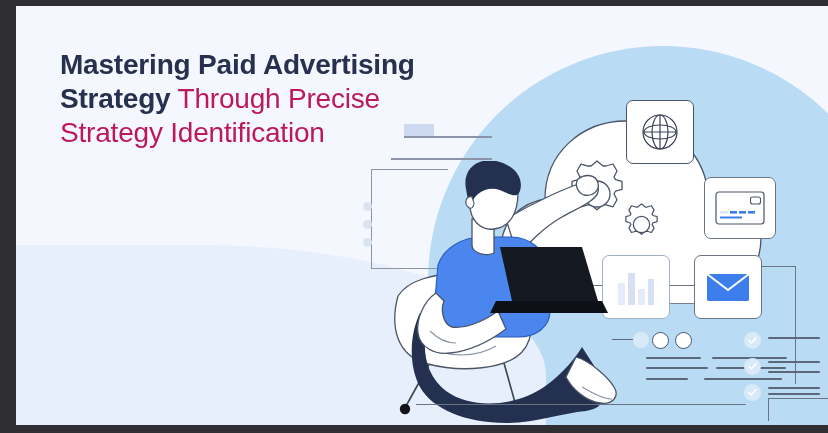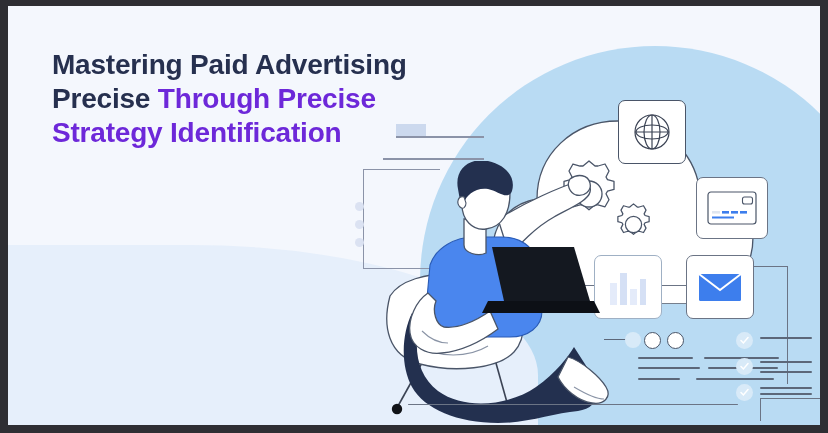--- a/index.html
+++ b/index.html
@@ -3,21 +3,21 @@
 <meta charset="utf-8">
 <style>
   html,body{margin:0;padding:0;background:#2e2e33;}
   body{font-family:"Liberation Sans","DejaVu Sans",sans-serif;}
 
   .frame{
     position:relative;
     width:828px;height:433px;
     box-sizing:border-box;
     background:#2e2e33;
-    padding:6px 8px 8px 8px;
+    padding:6px 8px 8px 16px;
     overflow:hidden;
   }
   .canvas{
     position:relative;
     width:812px;height:419px;
     overflow:hidden;
     background:#eaf1fc;
   }
 
   
@@ -52,21 +52,21 @@
   
   .title{
     position:absolute;left:44px;top:42px;
     width:430px;
     font-size:28px;line-height:1.22;
     font-weight:700;letter-spacing:-0.2px;
     color:#6d7278;
     z-index:30;
   }
   .title .hl{color:#26304f;font-weight:700;}
-  .title .soft{color:#6d28d9;font-weight:700;}
+  .title .soft{color:#be185d;font-weight:400;}
 
   
   .ul1{position:absolute;left:388px;top:130px;width:88px;height:1.5px;background:#8b93a8;z-index:29;}
   .ul2{position:absolute;left:375px;top:152px;width:101px;height:1.5px;background:#8b93a8;z-index:29;}
   .hlbox{position:absolute;left:388px;top:118px;width:30px;height:14px;background:#ccd9ee;z-index:28;}
 
   
   .bracket{
     position:absolute;left:355px;top:163px;width:76px;height:98px;
     border:1.4px solid #8b93a8;border-right:none;z-index:12;
@@ -134,21 +134,21 @@
 
     <div class="bg-base"></div>
     <div class="bg-pale"></div>
     <div class="bg-blueblob"></div>
     <div class="bg-blueband"></div>
     <div class="bg-blueband-edge"></div>
     <div class="bg-lightcut"></div>
 
     <div class="title">
       <span class="hl">Mastering Paid Advertising</span><br>
-      <span class="hl">Precise</span><span class="soft"> Through Precise</span><br>
+      <span class="hl">Strategy</span><span class="soft"> Through Precise</span><br>
       <span class="soft">Strategy Identification</span>
     </div>
 
     <div class="hlbox"></div>
     <div class="ul1"></div>
     <div class="ul2"></div>
 
     <div class="bracket"></div>
     <div class="bracket-dots">
       <i></i>

